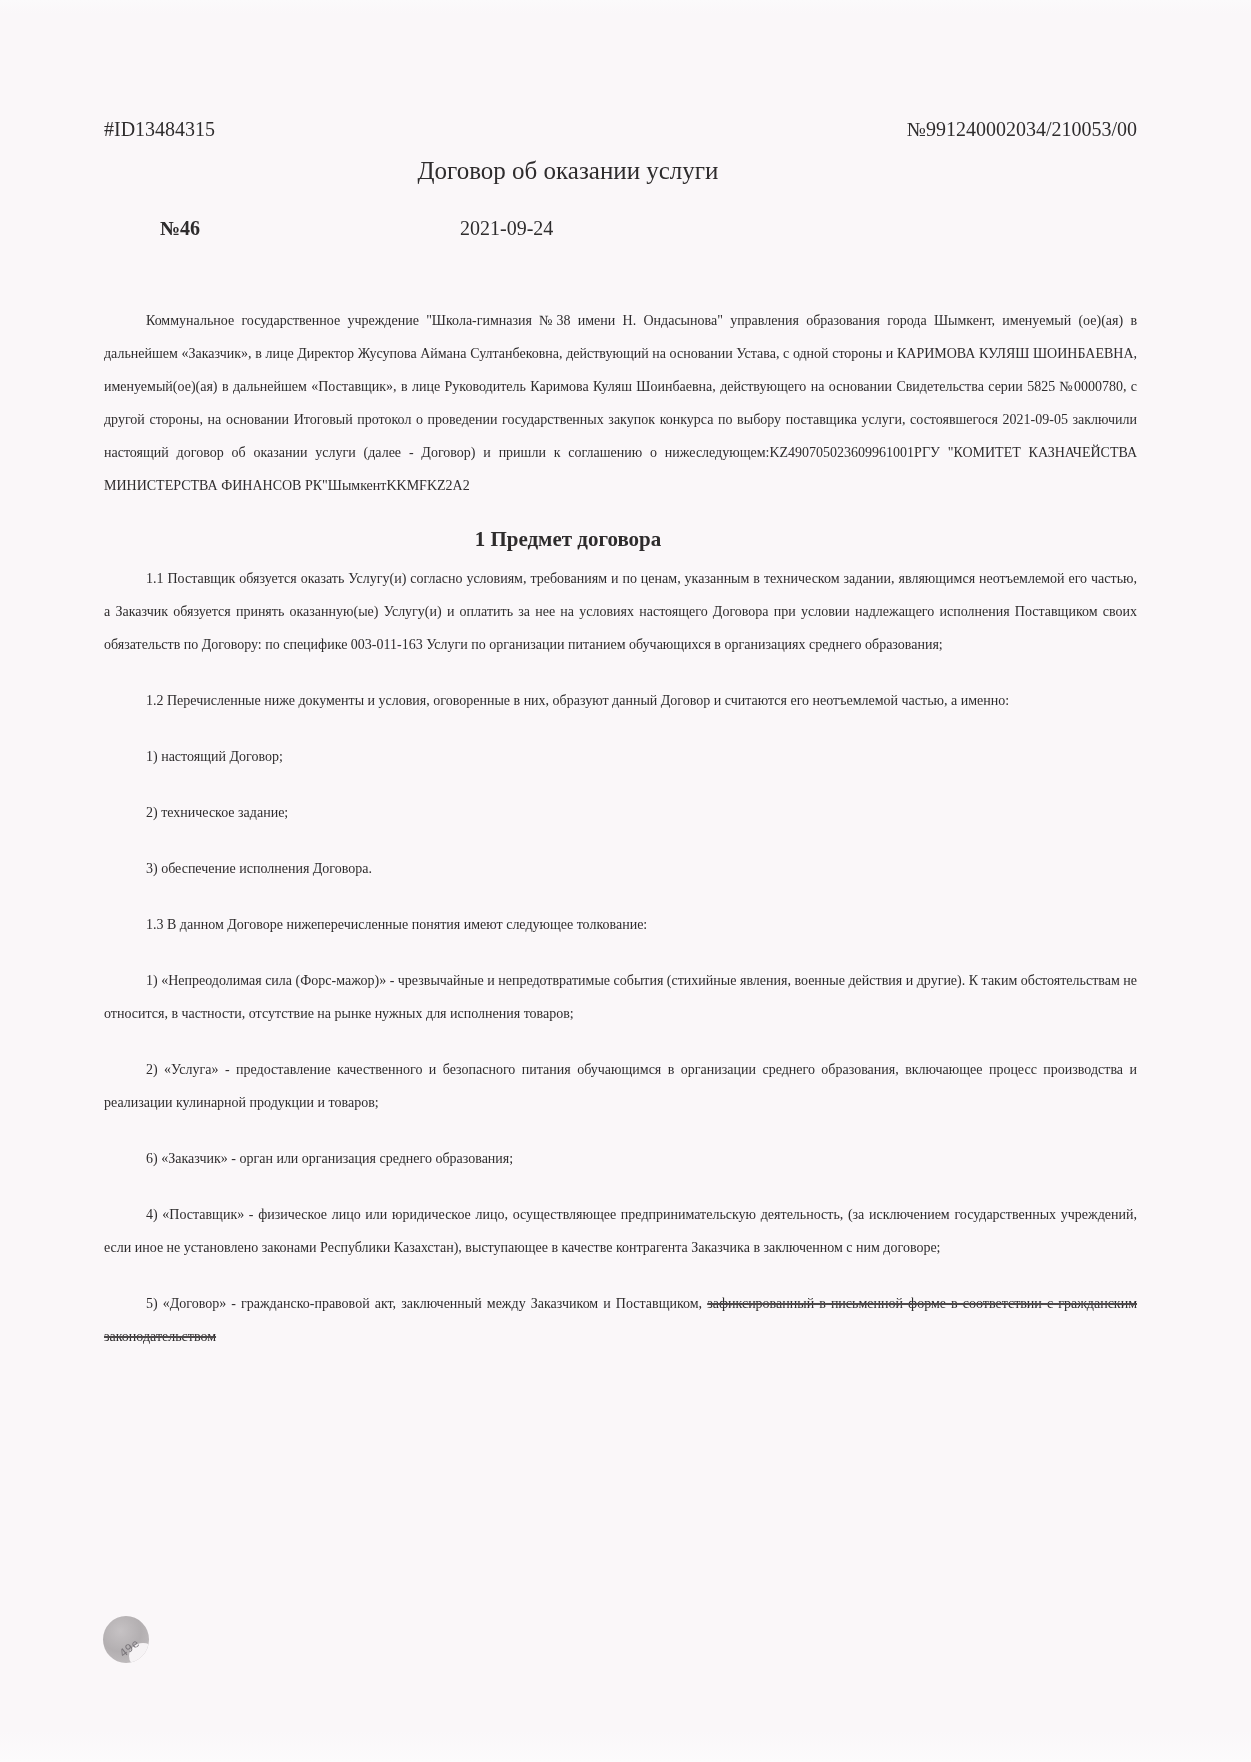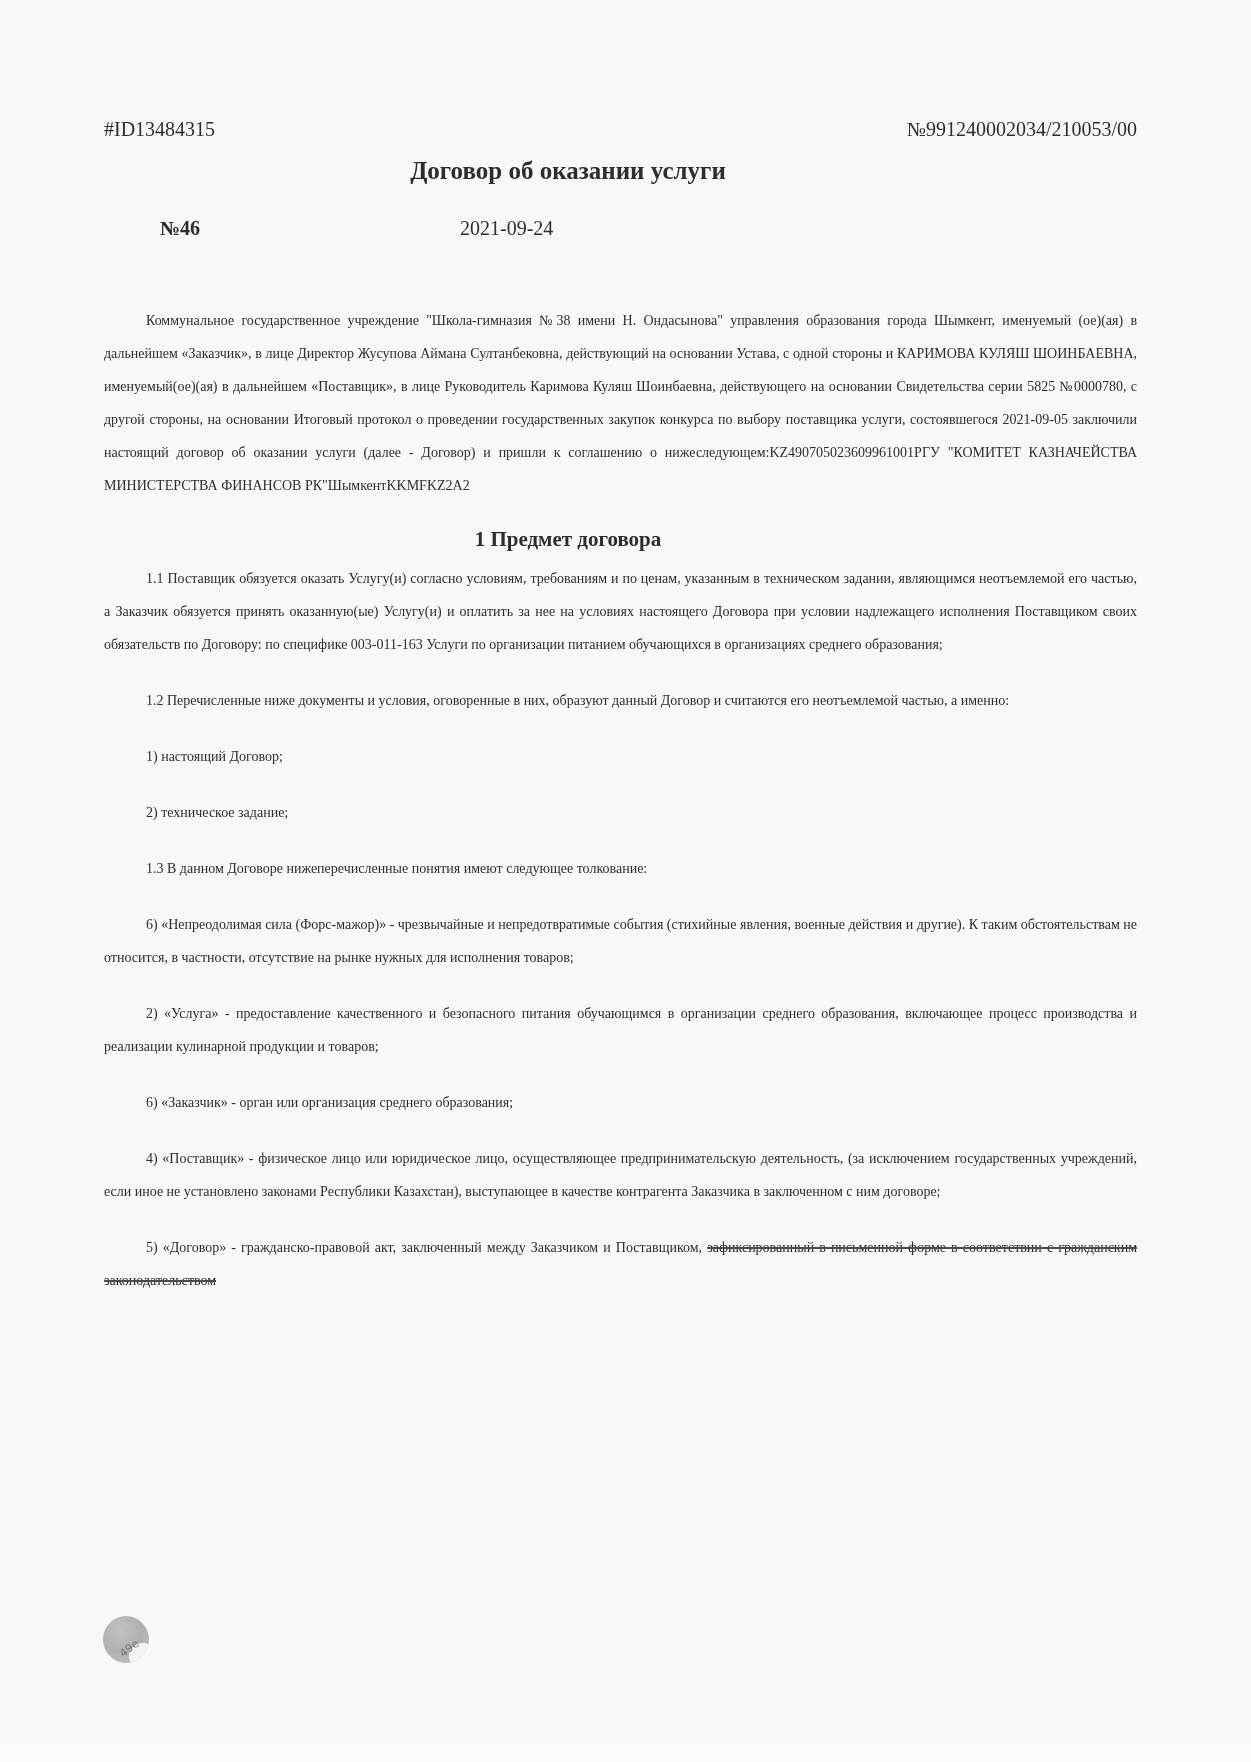--- a/index.html
+++ b/index.html
@@ -22,21 +22,21 @@
     display: flex;
     justify-content: space-between;
     align-items: baseline;
     font-size: 20px;
     line-height: 23px;
   }
   .doc-title {
     margin: 14px 105px 0 0;
     text-align: center;
     font-size: 25px;
-    font-weight: bold;
+    font-weight: normal;
     line-height: 32px;
   }
   .meta-row {
     margin-top: 29px;
     font-size: 20px;
     line-height: 24px;
   }
   .meta-row .contract-no {
     display: inline-block;
     margin-left: 56px;
@@ -133,24 +133,25 @@
   <div class="body-text">
     <p class="intro">Коммунальное государственное учреждение "Школа-гимназия №38 имени Н. Ондасынова" управления образования города Шымкент, именуемый (ое)(ая) в дальнейшем «Заказчик», в лице Директор Жусупова Аймана Султанбековна, действующий на основании Устава, с одной стороны и КАРИМОВА КУЛЯШ ШОИНБАЕВНА, именуемый(ое)(ая) в дальнейшем «Поставщик», в лице Руководитель Каримова Куляш Шоинбаевна, действующего на основании Свидетельства серии 5825 №0000780, с другой стороны, на основании Итоговый протокол о проведении государственных закупок конкурса по выбору поставщика услуги, состоявшегося 2021-09-05 заключили настоящий договор об оказании услуги (далее - Договор) и пришли к соглашению о нижеследующем:KZ490705023609961001РГУ "КОМИТЕТ КАЗНАЧЕЙСТВА МИНИСТЕРСТВА ФИНАНСОВ РК"ШымкентKKMFKZ2A2</p>
 
     <div class="section-heading">1 Предмет договора</div>
 
     <p>1.1 Поставщик обязуется оказать Услугу(и) согласно условиям, требованиям и по ценам, указанным в техническом задании, являющимся неотъемлемой его частью, а Заказчик обязуется принять оказанную(ые) Услугу(и) и оплатить за нее на условиях настоящего Договора при условии надлежащего исполнения Поставщиком своих обязательств по Договору: по специфике 003-011-163 Услуги по организации питанием обучающихся в организациях среднего образования;</p>
     <p>1.2 Перечисленные ниже документы и условия, оговоренные в них, образуют данный Договор и считаются его неотъемлемой частью, а именно:</p>
 
     <p>1) настоящий Договор;</p>
     <p>2) техническое задание;</p>
+    <p>3) обеспечение исполнения Договора.</p>
 
     <p>1.3 В данном Договоре нижеперечисленные понятия имеют следующее толкование:</p>
 
-    <p>6) «Непреодолимая сила (Форс-мажор)» - чрезвычайные и непредотвратимые события (стихийные явления, военные действия и другие). К таким обстоятельствам не относится, в частности, отсутствие на рынке нужных для исполнения товаров;</p>
+    <p>1) «Непреодолимая сила (Форс-мажор)» - чрезвычайные и непредотвратимые события (стихийные явления, военные действия и другие). К таким обстоятельствам не относится, в частности, отсутствие на рынке нужных для исполнения товаров;</p>
     <p>2) «Услуга» - предоставление качественного и безопасного питания обучающимся в организации среднего образования, включающее процесс производства и реализации кулинарной продукции и товаров;</p>
     <p>6) «Заказчик» - орган или организация среднего образования;</p>
     <p>4) «Поставщик» - физическое лицо или юридическое лицо, осуществляющее предпринимательскую деятельность, (за исключением государственных учреждений, если иное не установлено законами Республики Казахстан), выступающее в качестве контрагента Заказчика в заключенном с ним договоре;</p>
 
     <p class="def-last"><span>5) «Договор» - гражданско-правовой акт, заключенный между Заказчиком и Поставщиком,</span> <span class="struck">зафиксированный в письменной форме в соответствии с гражданским законодательством</span></p>
   </div>
 
   <div class="footer">
     <div class="footer-stamp">
       <span class="stamp-glyphs">49е</span>

